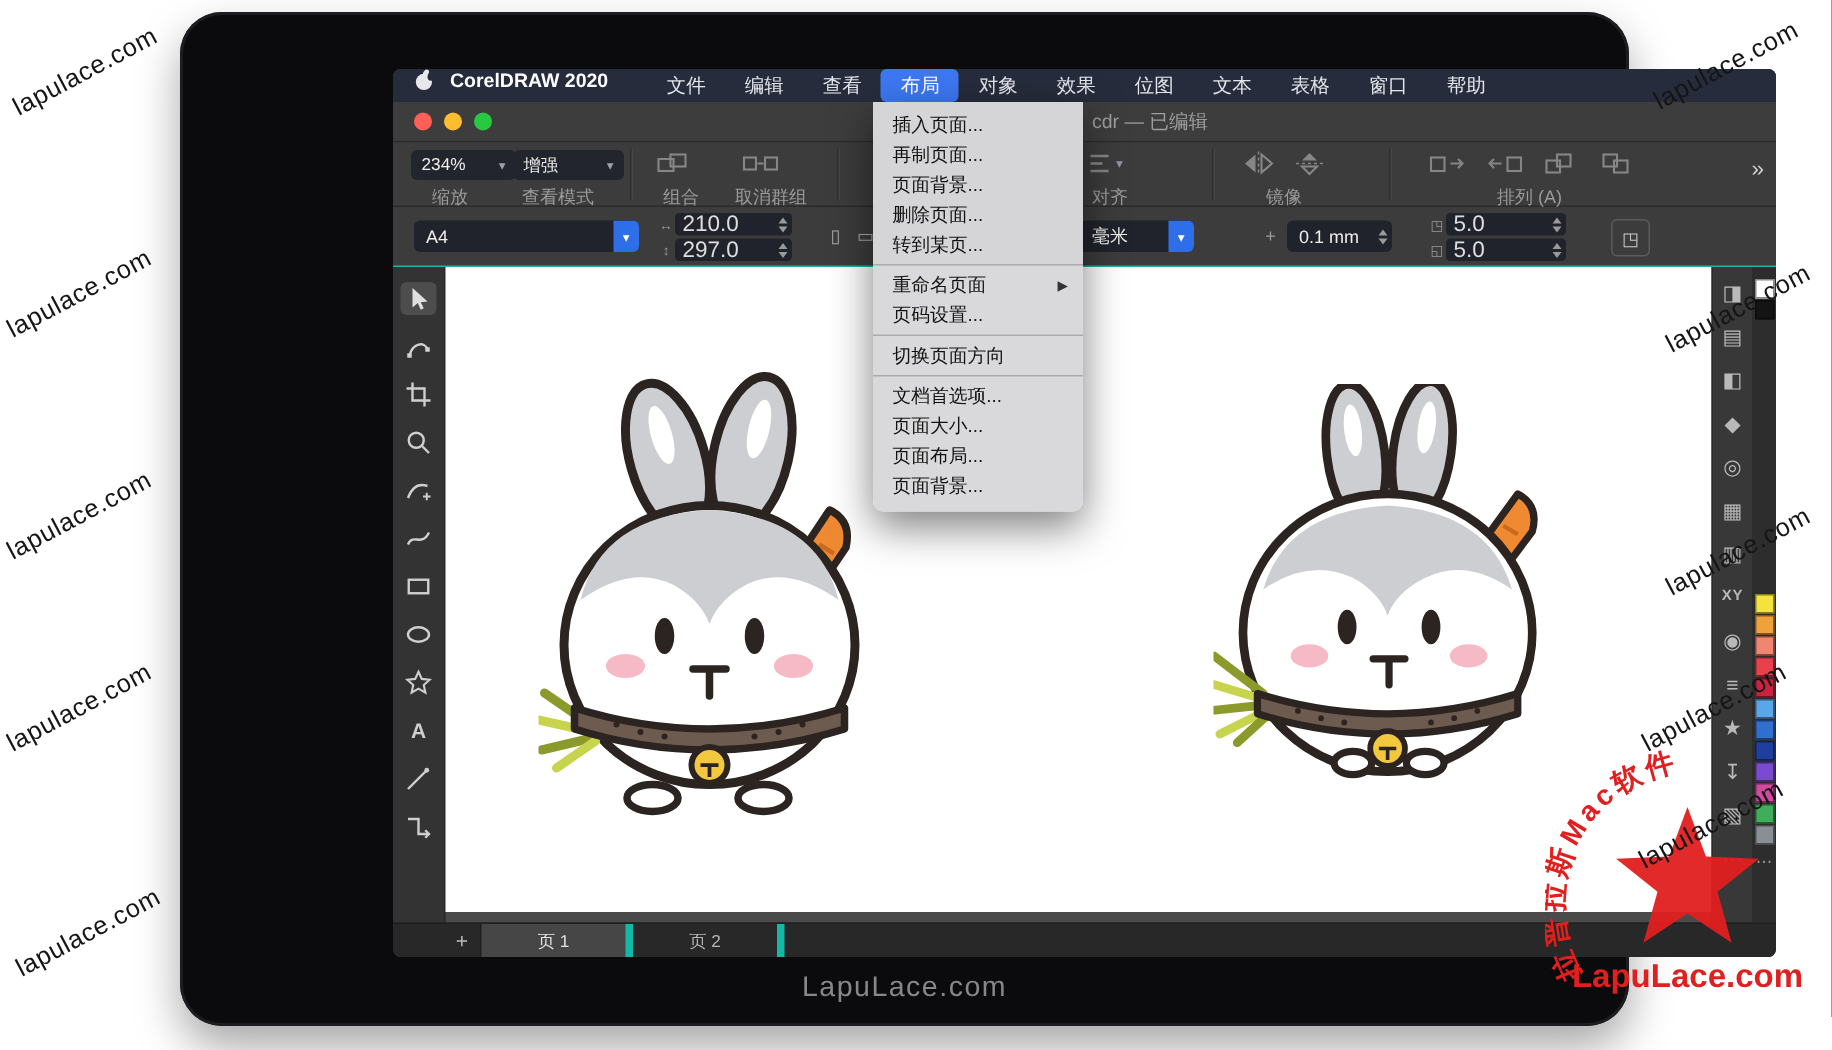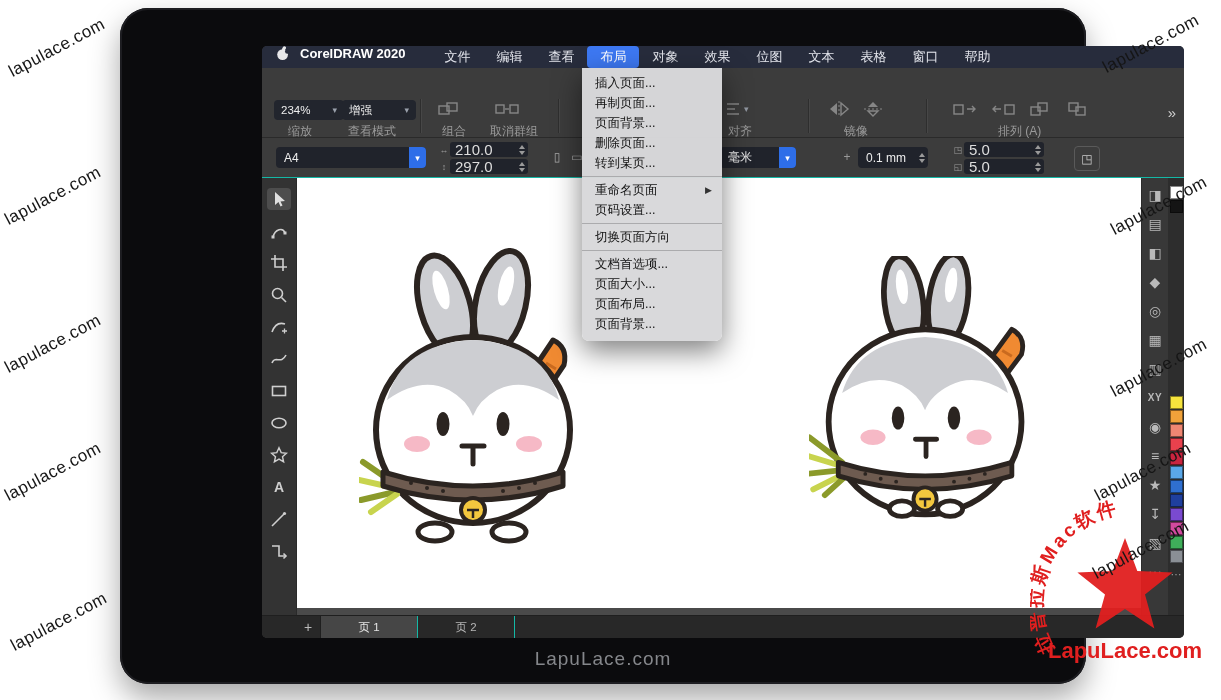--- a/index.html
+++ b/index.html
@@ -80,21 +80,21 @@
   .swatch{width:13px;height:13px;margin-bottom:1px;border:1px solid rgba(0,0,0,.45);box-sizing:border-box;}
   .pal-gap{height:182px;}
   .pal-more{color:#9a9a9a;font-size:11px;margin-top:4px;}
 
   
   .pagebar{position:absolute;left:0;right:0;bottom:0;height:22px;background:#282828;border-top:1px solid #1f1f1f;
            display:flex;align-items:center;color:#c9c9c9;font-size:11.5px;}
   .page-add{width:24px;height:22px;margin-left:34px;display:flex;align-items:center;justify-content:center;
             color:#bbb;font-size:14px;border-right:1px solid #1f1f1f;}
   .page-tab{width:96px;height:22px;display:flex;align-items:center;justify-content:center;
-            border-right:1px solid #14b8a6;color:#b5b5b5;}
+            border-right:5px solid #14b8a6;color:#b5b5b5;}
   .page-tab.active{background:#464646;color:#e3e3e3;}
 
   
   .dropdown{position:absolute;left:320px;top:22px;width:140px;background:rgba(216,216,218,.98);
             border-radius:0 0 7px 7px;box-shadow:0 10px 28px rgba(0,0,0,.5);padding:5px 0 7px;z-index:90;}
   .dd-item{height:20px;line-height:20px;padding:0 10px 0 13px;font-size:12.5px;color:#121212;
            display:flex;justify-content:space-between;align-items:flex-start;white-space:nowrap;}
   .dd-item .arrow{font-size:9px;color:#333;}
   .dd-sep{height:1px;background:#ababad;margin:3px 0;}
 
@@ -144,20 +144,26 @@
       <span class="mb-item active">布局</span>
       <span class="mb-item">对象</span>
       <span class="mb-item">效果</span>
       <span class="mb-item">位图</span>
       <span class="mb-item">文本</span>
       <span class="mb-item">表格</span>
       <span class="mb-item">窗口</span>
       <span class="mb-item">帮助</span>
     </div>
 
+    <div class="titlebar">
+      <span class="light" style="background:#ff5f57"></span>
+      <span class="light" style="background:#febc2e"></span>
+      <span class="light" style="background:#28c840"></span>
+      <span class="title-text">cdr — 已编辑</span>
+    </div>
 
     <div class="toolbar">
       <div class="tb-combo" style="left:12px;width:56px">
         <span>234%</span>
         <span class="chev">▾</span>
       </div>
       <div class="tb-combo" style="left:80px;width:60px">
         <span>增强</span>
         <span class="chev">▾</span>
       </div>

